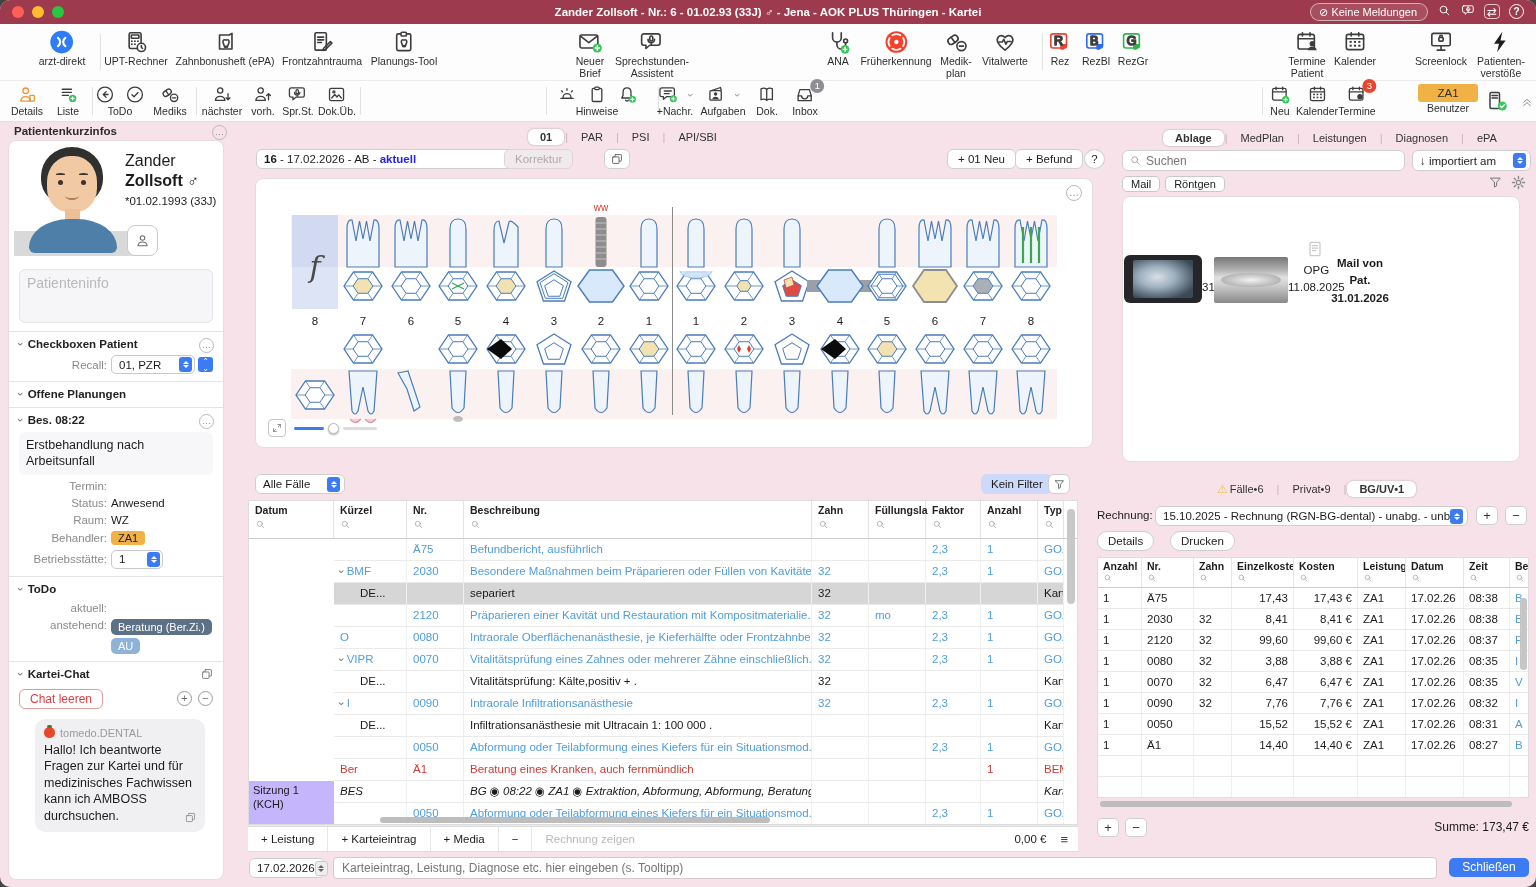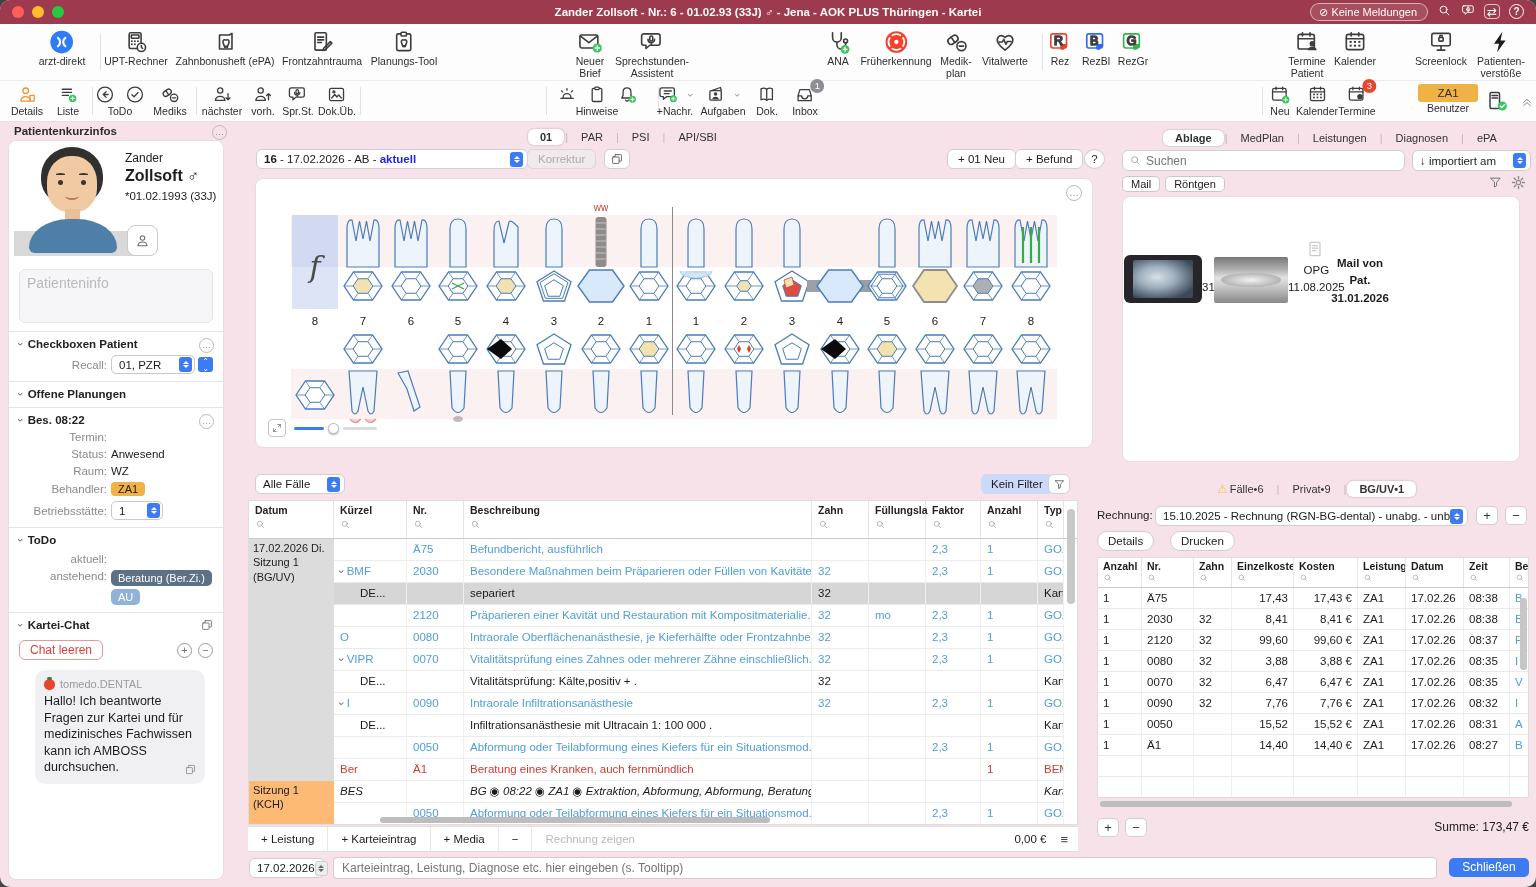--- a/index.html
+++ b/index.html
@@ -36,21 +36,21 @@
   .gray-strip{position:absolute;left:5px;top:90px;width:122px;height:25px;background:#d9d9d9}
   .avatar{position:absolute;left:12px;top:6px;width:104px;height:112px}
   .hair{position:absolute;left:20px;top:0;width:62px;height:58px;background:#31302e;border-radius:50% 50% 44% 44%}
   .face{position:absolute;left:26px;top:9px;width:50px;height:56px;background:#f1c9a3;border-radius:46% 46% 42% 42%}
   .eye{position:absolute;top:24px;width:5px;height:5px;background:#3a332e;border-radius:50%}
   .brow{position:absolute;top:17px;width:9px;height:3px;border-top:2px solid #3a332e;border-radius:50%}
   .smile{position:absolute;left:18px;top:36px;width:14px;height:8px;border-bottom:2px solid #b5765a;border-radius:50%}
   .neck{position:absolute;left:44px;top:62px;width:15px;height:14px;background:#ecbf97}
   .shirt{position:absolute;left:8px;top:72px;width:88px;height:34px;background:#4d7fa9;border-radius:48% 48% 6px 6px / 88% 88% 6px 6px}
   .names{position:absolute;left:116px;top:10px;line-height:1.25}
-  .n1{font-size:12px}.n2{font-size:16px;font-weight:bold}.n3{font-size:11.5px;margin-top:3px}
+  .n1{font-size:16px}.n2{font-size:16px;font-weight:bold}.n3{font-size:11.5px;margin-top:3px}
   .person-btn{position:absolute;left:118px;top:84px;width:31px;height:31px;border:1px solid #c9c9cd;border-radius:8px;display:flex;align-items:center;justify-content:center;background:#fff}
   .person-btn svg{width:17px;height:17px}
   .info-box{margin:2px 10px 8px;height:54px;background:#f6f6f8;border:1px solid #e6e6ea;border-radius:6px;padding:5px 7px;color:#b9b9bd;font-size:14px}
   .sec{border-top:1px solid #e4e4e6;padding:6px 10px 7px;position:relative}
   .sec-h{font-weight:bold;font-size:11.5px;color:#222;display:flex;align-items:center;gap:5px}
   .chev{display:inline-block;transform:rotate(90deg);color:#6e6e72;font-size:11px;font-weight:normal}
   .dots{position:absolute;right:9px;top:6px;width:15px;height:15px;border:1px solid #b9b9bd;border-radius:50%;color:#8a8a8e;font-size:9px;line-height:12px;text-align:center;font-weight:normal}
   .frow{display:flex;align-items:center;margin-top:5px}
   .flbl{width:92px;text-align:right;color:#8a8a8e;padding-right:4px;flex:none}
   .fval{color:#1c1c1e}
@@ -753,20 +753,21 @@
           <span>Offene Planungen</span>
         </div>
     </div>
 
     <div class="sec">
       <div class="sec-h">
           <span class="chev">›</span>
           <span>Bes. 08:22</span>
         </div>
       <span class="dots">…</span>
+      <div style="margin:6px 0 2px;background:#f7f7f9;border-radius:6px;padding:5px 7px;font-size:12.5px;line-height:1.3">Erstbehandlung nach Arbeitsunfall</div>
       <div class="frow">
           <span class="flbl">Termin:</span>
           <span class="fval"></span>
         </div>
       <div class="frow">
           <span class="flbl">Status:</span>
           <span class="fval">Anwesend</span>
         </div>
       <div class="frow">
           <span class="flbl">Raum:</span>
@@ -844,21 +845,21 @@
     </div>
   <div class="field" style="position:absolute;left:256px;top:149px;width:272px">
     <span style="font-weight:bold">16</span>
       <span style="white-space:pre"> - 17.02.2026 - AB - </span>
       <span style="color:#2222ee;font-weight:bold">aktuell</span>
     <span class="stp" style="margin-left:auto">
         <i class="u"></i>
         <i class="d"></i>
       </span>
   </div>
-  <span class="wbtn dis" style="position:absolute;left:527px;top:149px">Korrektur</span>
+  <span class="wbtn dis" style="position:absolute;left:504px;top:149px">Korrektur</span>
   <span class="wbtn" style="position:absolute;left:604px;top:149px;padding:0 5px">
       <svg class="icon" style="width:14px;height:14px;stroke:#555">
         <use href="#window-icon"></use>
       </svg>
     </span>
   <span class="wbtn" style="position:absolute;left:947px;top:149px">+ 01 Neu</span>
   <span class="wbtn" style="position:absolute;left:1015px;top:149px">+ Befund</span>
   <span class="wbtn" style="position:absolute;left:1084px;top:149px;width:21px;padding:0;justify-content:center;border-radius:50%">?</span>
 
   <div class="chart-card">
@@ -1253,24 +1254,21 @@
             <use href="#magnifier-icon"></use>
           </svg></div>
         <div class="kh-cell" style="width: 57px;">Anzahl<svg class="icon" style="width: 11px; height: 11px;">
             <use href="#magnifier-icon"></use>
           </svg></div>
         <div class="kh-cell" style="width: 26px;">Typ<svg class="icon" style="width: 11px; height: 11px;">
             <use href="#magnifier-icon"></use>
           </svg></div>
       </div>
     <div class="kbody" id="kbody">
-        <div class="kgroup" style="top: 0px; height: 242px; background: rgb(220, 220, 220);">17.02.2026 Di.
-Sitzung 1
-(BG/UV)</div>
-        <div class="kgroup" style="top: 242px; height: 53px; background: #fdba74;">Sitzung 1 (KCH)</div>
+        <div class="kgroup" style="top: 242px; height: 53px; background: #c4b5fd;">Sitzung 1 (KCH)</div>
         <div class="krow r-blue" style="top: 0px;">
           <div class="kc" style="width: 73px;"></div>
           <div class="kc" style="width: 57px;">Ä75</div>
           <div class="kc" style="width: 348px;">Befundbericht, ausführlich</div>
           <div class="kc" style="width: 57px;"></div>
           <div class="kc" style="width: 57px;"></div>
           <div class="kc" style="width: 55px;">2,3</div>
           <div class="kc" style="width: 57px;">1</div>
           <div class="kc" style="width: 26px; color: rgb(79, 157, 220);">GOZ</div>
         </div>

